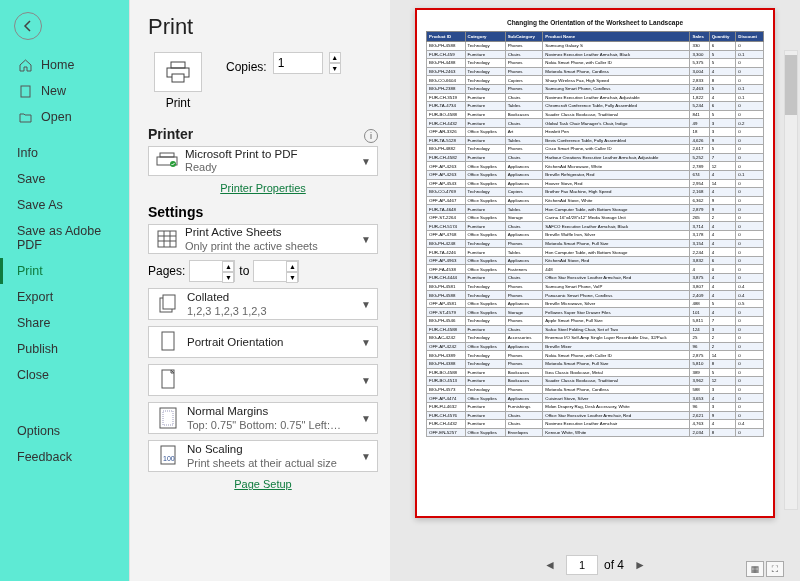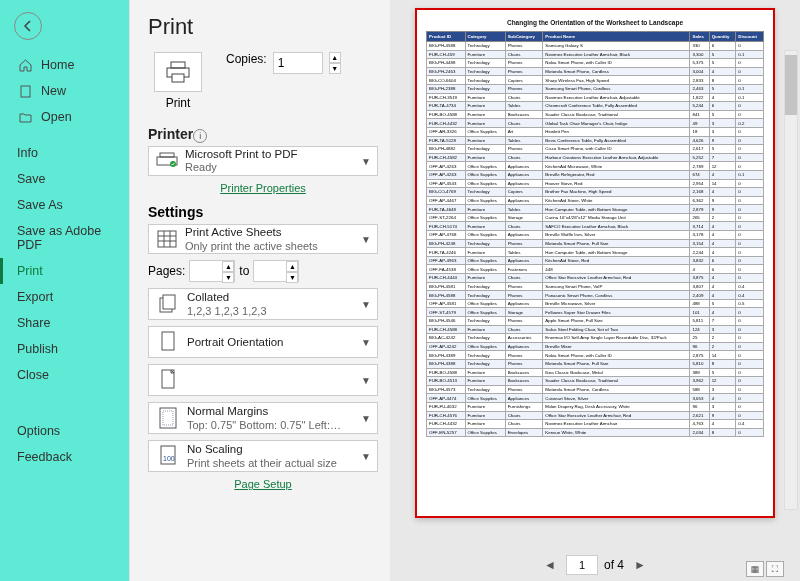--- a/index.html
+++ b/index.html
@@ -12,25 +12,25 @@
 .side-item .ic { width: 16px; margin-right: 8px; display: inline-flex; align-items: center; justify-content: center; color:#555; }
 .side-sep { height: 10px; }
 .side-bottom { margin-top: 30px; }
 .main { flex: 1; display: flex; }
 .settings-col { width: 260px; padding: 14px 12px 0 18px; }
 .page-title { font-size: 22px; font-weight: 400; color: #222; margin-bottom: 12px; }
 .print-row { display: flex; align-items: flex-start; gap: 18px; margin-bottom: 16px; }
 .print-btn { width: 60px; text-align: center; cursor: pointer; }
 .print-btn .picon { width: 48px; height: 40px; border: 1px solid #ccc; display: flex; align-items: center; justify-content: center; margin: 0 auto 4px; background: #fff; }
 .print-btn .plabel { font-size: 12px; }
-.copies-row { display: flex; align-items: flex-start; gap: 6px; font-size: 12px; }
+.copies-row { display: flex; align-items: flex-end; gap: 6px; font-size: 12px; }
 .copies-row input { width: 50px; height: 22px; border: 1px solid #ccc; padding: 0 4px; font-size: 12px; background:#fff; }
 .spinner { display:flex; flex-direction:column; }
 .spinner span { width:12px; height:11px; border:1px solid #ccc; font-size:7px; text-align:center; line-height:9px; background:#fff; cursor:pointer; }
-.section-head { display:flex; justify-content:flex-start; align-items:center; }
+.section-head { display:flex; justify-content:space-between; align-items:center; }
 .section-head h3 { font-size: 14px; font-weight: 600; color: #222; margin-bottom: 4px; }
 .info-ic { width:14px; height:14px; border:1px solid #888; border-radius:50%; font-size:9px; text-align:center; line-height:12px; color:#555; }
 .dd { display: flex; align-items: center; border: 1px solid #ccc; background: #fff; padding: 0 6px; margin-bottom: 6px; cursor: pointer; justify-content: space-between; }
 .dd .dd-ic { width: 24px; height: 24px; display: flex; align-items: center; justify-content: center; flex-shrink: 0; margin-right:6px; color:#555; }
 .dd .dd-ic-lg { width: 26px; height: 30px; }
 .dd .dd-body { flex: 1; font-size: 11.5px; line-height: 1.25; overflow:hidden; }
 .dd .dd-body .t { color: #222; white-space:nowrap; overflow:hidden; text-overflow:ellipsis; }
 .dd .dd-body .s { color: #666; font-size: 11px; white-space:nowrap; overflow:hidden; text-overflow:ellipsis; }
 .dd .chev { color: #555; font-size: 10px; padding-left:4px; }
 .link-row { text-align: center; font-size: 11px; margin-bottom: 10px; }

